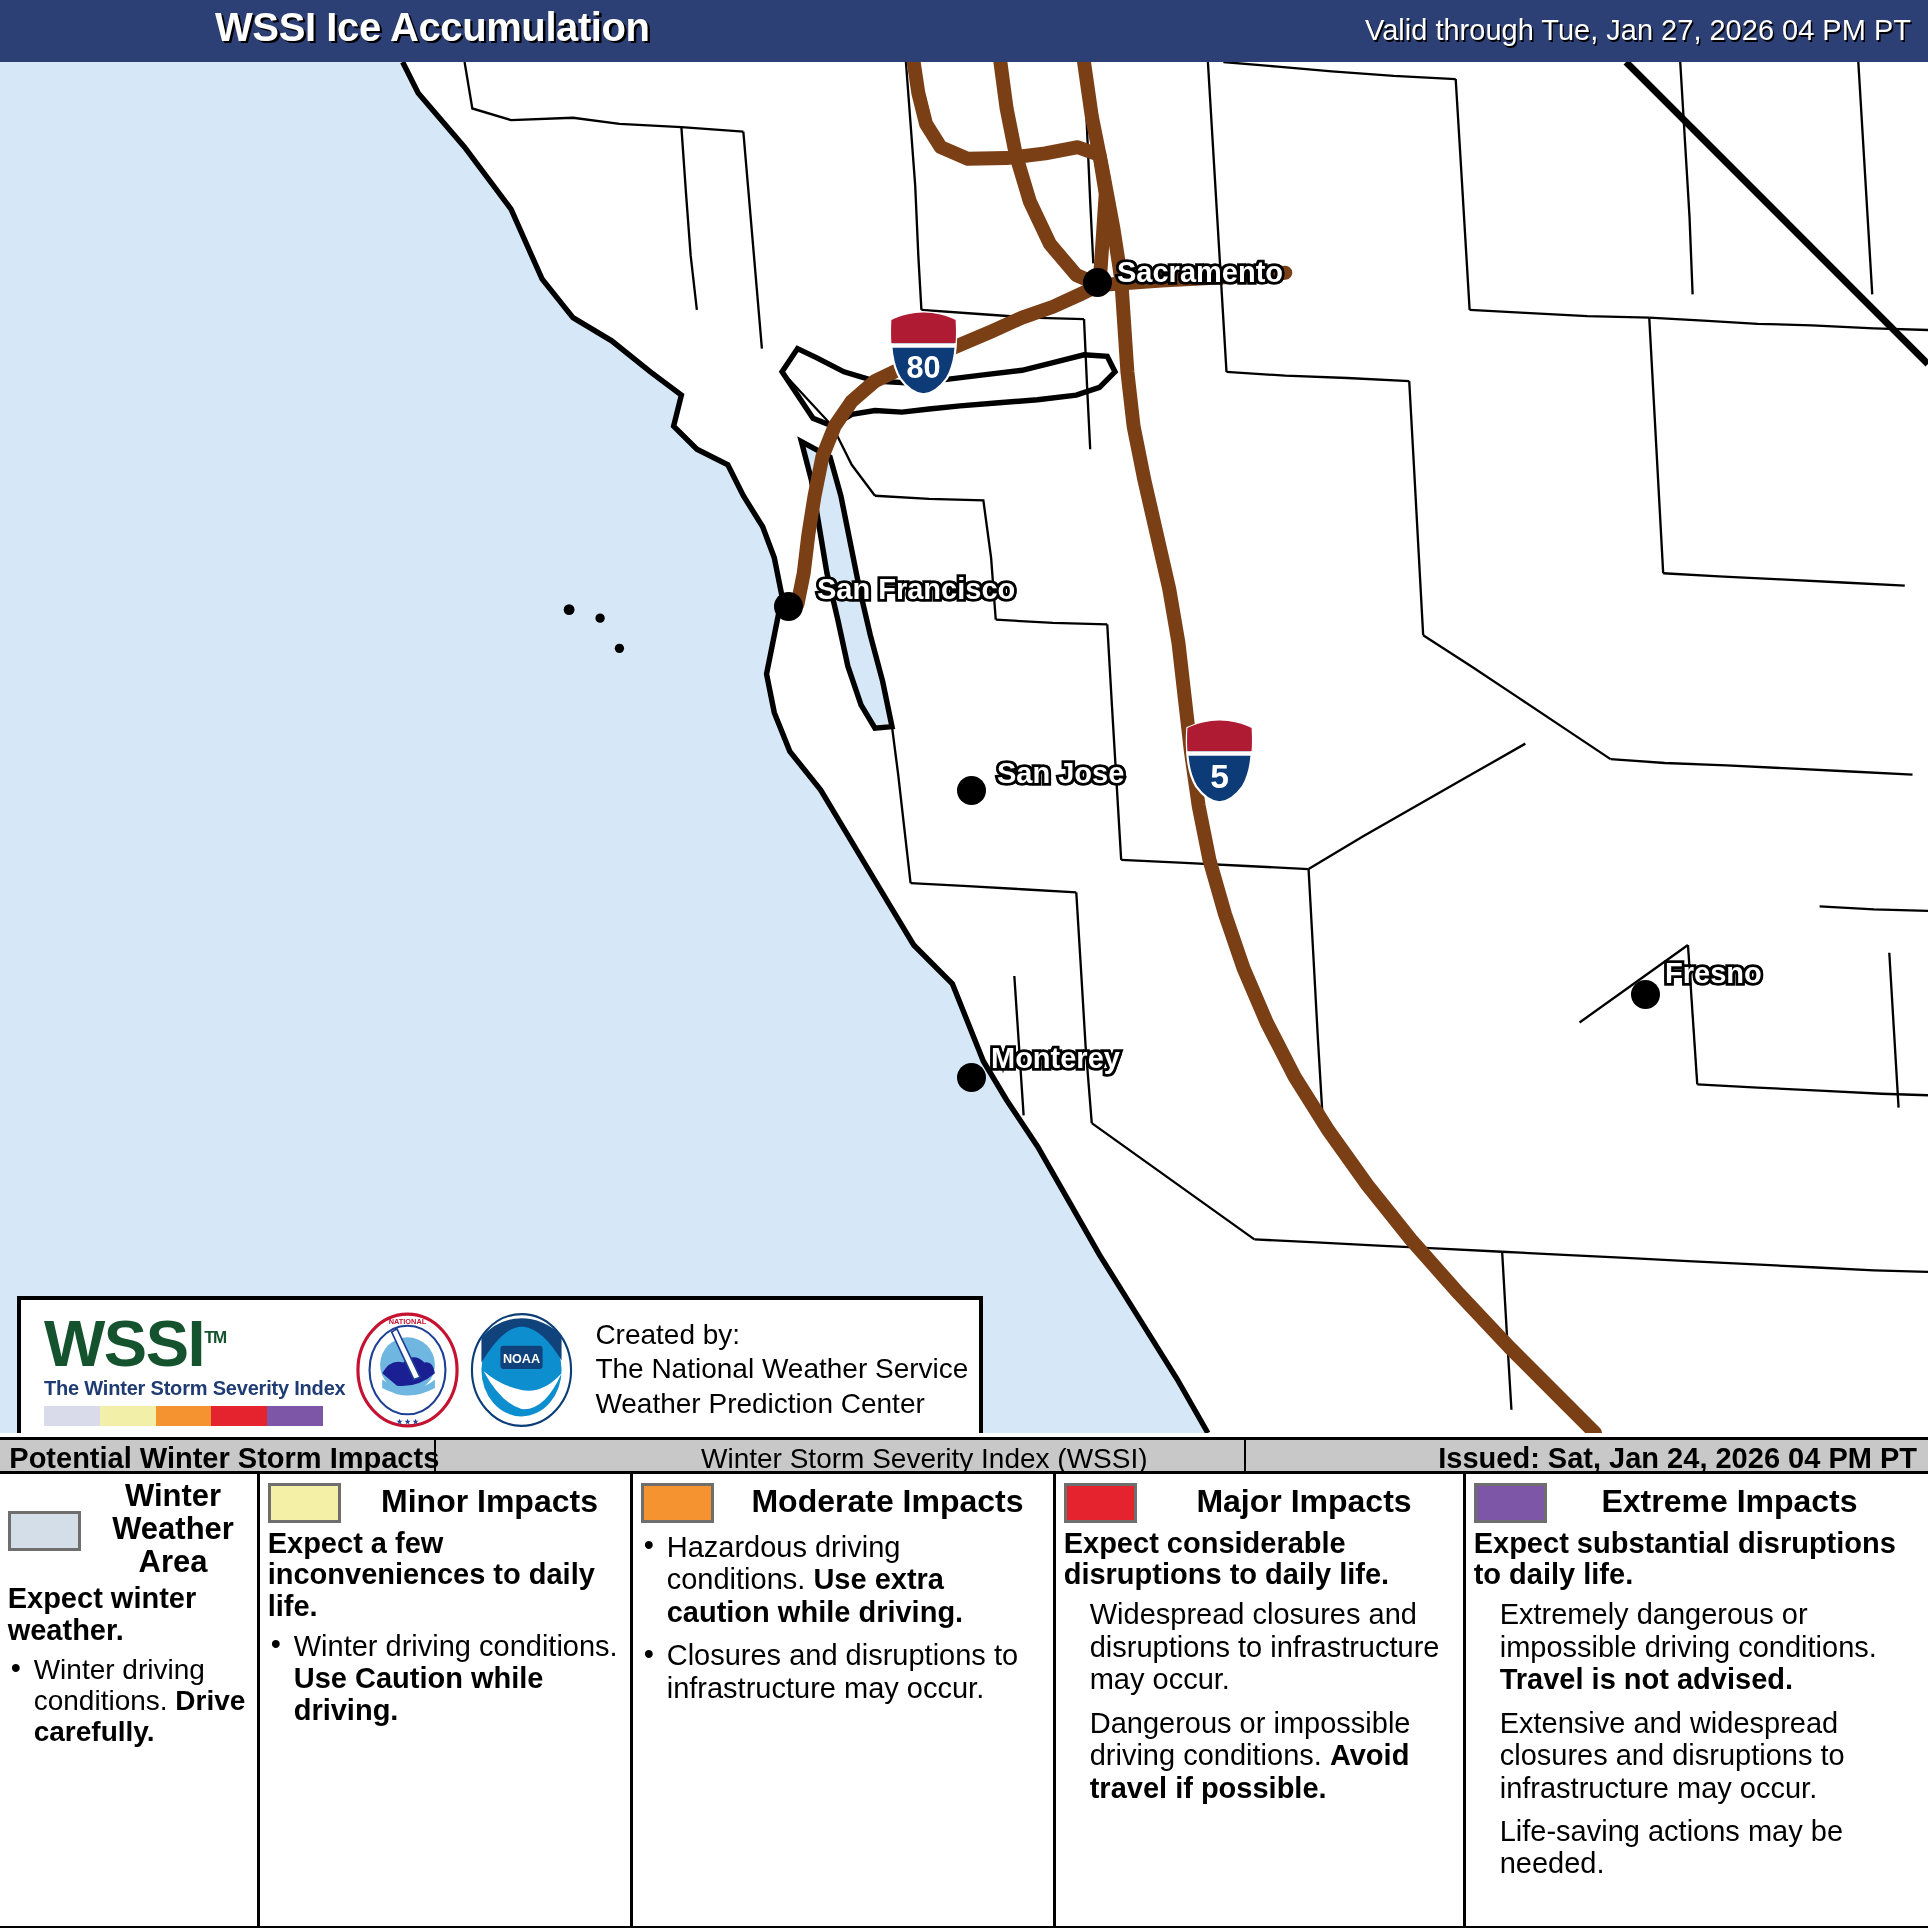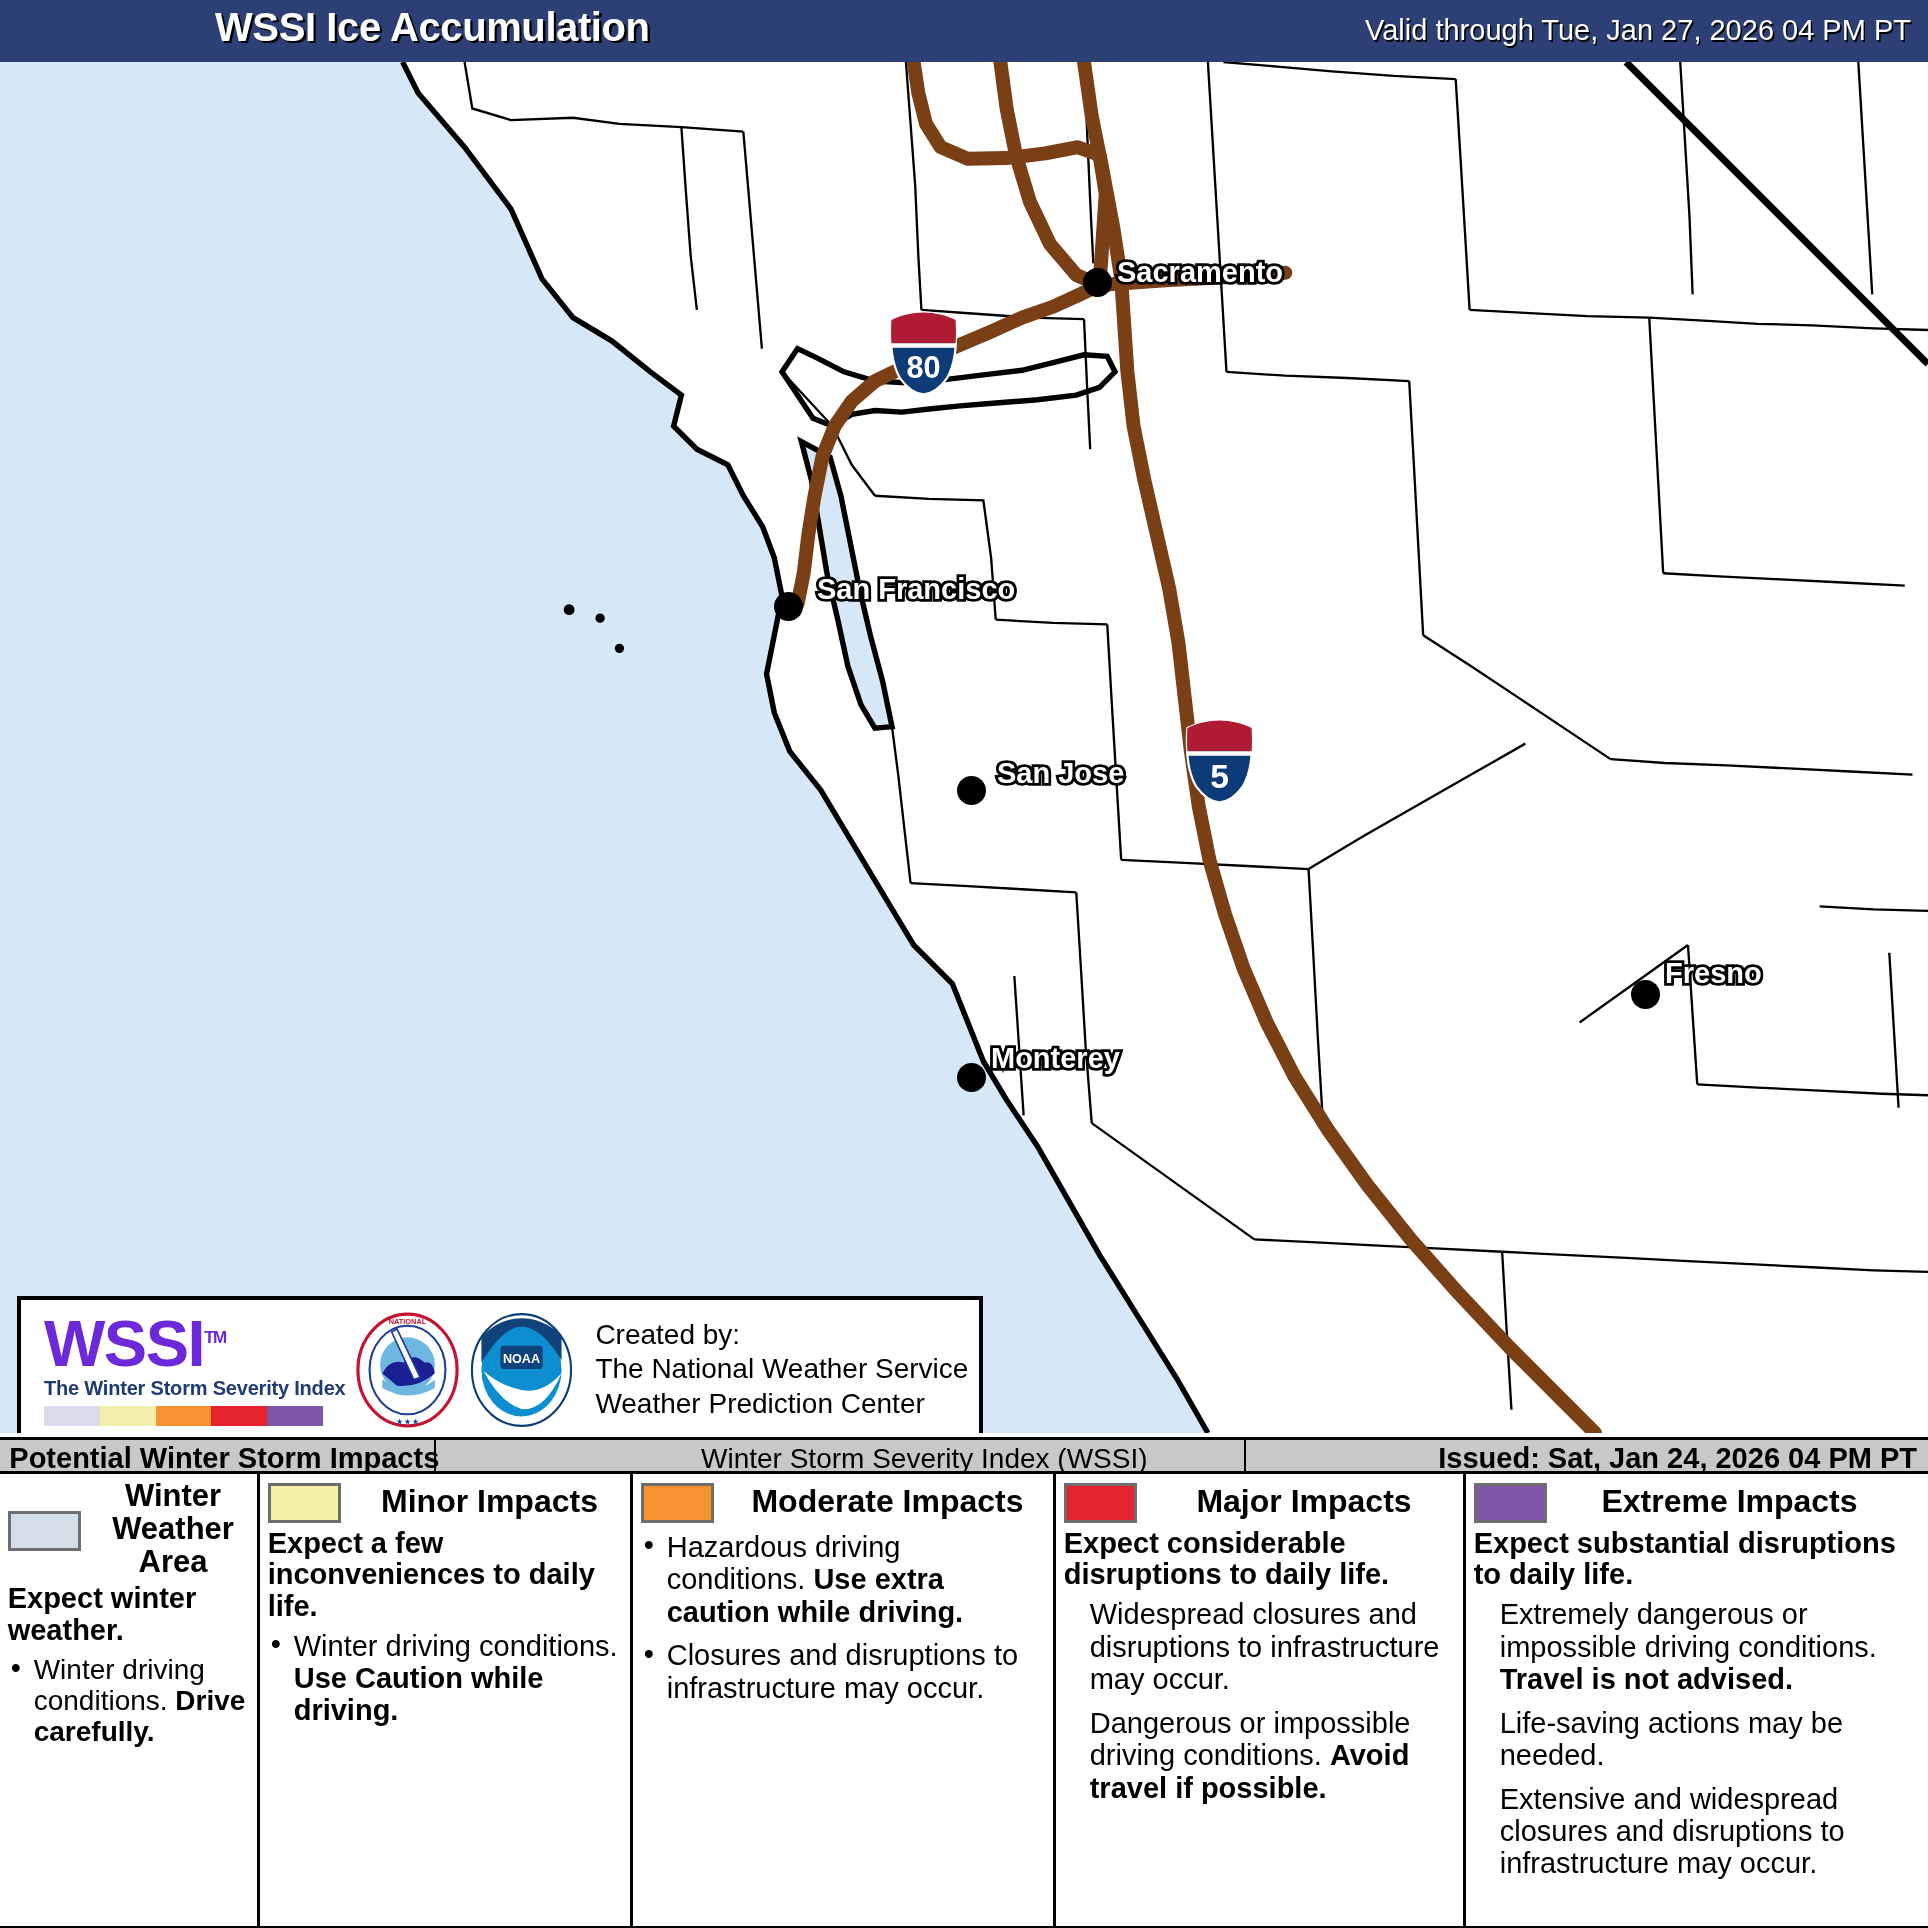--- a/index.html
+++ b/index.html
@@ -52,21 +52,21 @@
 
   
   .logo-box{
     position:absolute; left:17px; top:1296px;
     width:966px; height:147px;
     background:#fff; border:4.6px solid #000;
     display:flex; align-items:center;
   }
   .wssi-mark{ position:relative; width:302px; margin-left:23px; }
   .wssi-word{
-    font-size:65px; font-weight:bold; color:#6d28d9;
+    font-size:65px; font-weight:bold; color:#14532d;
     letter-spacing:-1.5px; line-height:.95;
   }
   .wssi-tm{ font-size:17px; vertical-align:super; }
   .wssi-sub{
     font-size:20px; font-weight:bold; color:#1f3b73;
     margin-top:1.5px; letter-spacing:-0.2px;
   }
   .wssi-strip{ display:flex; width:279px; height:20px; margin-top:6.2px; }
   .wssi-strip div{ flex:1; }
 
@@ -395,20 +395,20 @@
     </div>
 
     <div class="lcol c4">
       <div class="lhead">
         <div class="swatch" style="background:#7e56a8"></div>
         <div class="lhead-title">Extreme Impacts</div>
       </div>
       <div class="lead">Expect substantial disruptions to daily life.</div>
       <div class="blist">
           <div class="bitem nobullet"><span>Extremely dangerous or impossible driving conditions. </span><b>Travel is not advised.</b></div>
+          <div class="bitem nobullet"><span>Extensive and widespread closures and disruptions to infrastructure may occur.</span></div>
           <div class="bitem nobullet"><span>Life-saving actions may be needed.</span></div>
-          <div class="bitem nobullet"><span>Extensive and widespread closures and disruptions to infrastructure may occur.</span></div>
         </div>
     </div>
   </div>
 
 </div>
 
 
 </body></html>

